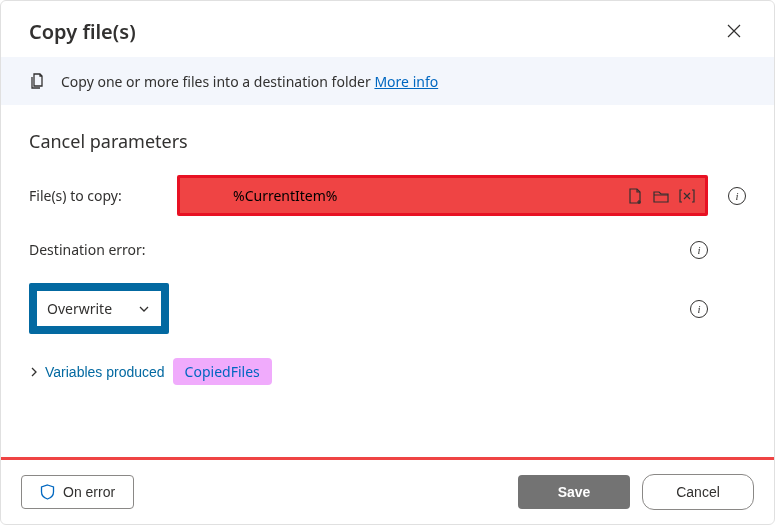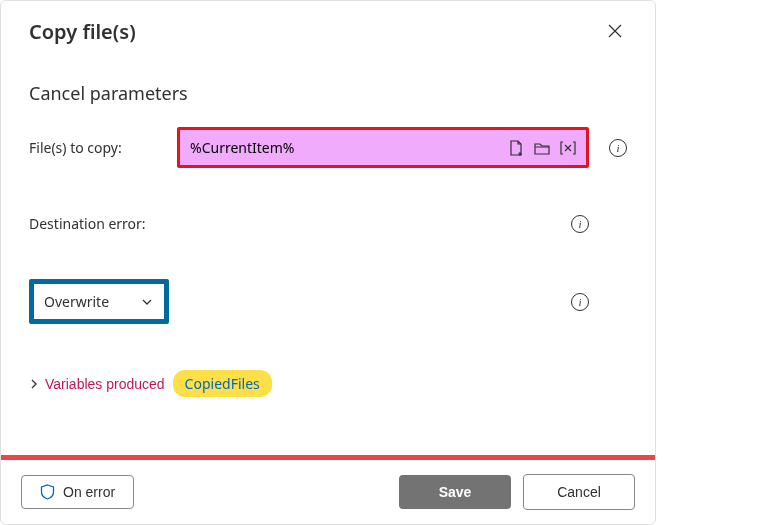--- a/index.html
+++ b/index.html
@@ -4,21 +4,21 @@
 <style>
   * { box-sizing: border-box; }
   html, body {
     margin: 0; padding: 0;
     font-family: "Segoe UI", system-ui, -apple-system, sans-serif;
     font-size: 14px;
     color: #323130;
     background: #fff;
   }
   .dialog {
-    width: 656px;
+    width: 775px;
     height: 525px;
     border: 1px solid #e0e0e0;
     border-radius: 6px;
     display: flex;
     flex-direction: column;
     overflow: hidden;
   }
   .dlg-head {
     padding: 14px 24px 10px 28px;
     display: flex;
@@ -58,32 +58,33 @@
     font-size: 18px;
     font-weight: 400;
     color: #323130;
     margin-bottom: 22px;
   }
   .param-row {
     display: grid;
     grid-template-columns: 140px 1fr 30px;
     align-items: center;
     gap: 8px;
-    margin-bottom: 46px;
+    margin-bottom: 24px;
   }
   .param-label {
     font-size: 14px;
     color: #323130;
   }
   .field-wrap {
     border: 3px solid #e81123;
     border-radius: 2px;
     display: flex;
     align-items: center;
-    background: #f0abfc;
+    background: #ef4444;
+    padding-left: 43px;
   }
   .field-input {
     flex: 1;
     border: none;
     outline: none;
     padding: 8px 10px;
     font-size: 14px;
     font-family: inherit;
     background: transparent;
   }
@@ -92,21 +93,21 @@
     gap: 6px;
     padding-right: 8px;
   }
   .icn-btn {
     width: 20px; height: 20px;
     display: flex; align-items: center; justify-content: center;
     cursor: pointer;
     color: #323130;
   }
   .select-wrap {
-    border: 5px solid #0369a1;
+    border: 8px solid #0369a1;
     border-radius: 2px;
     display: flex;
     align-items: center;
     justify-content: space-between;
     padding: 8px 10px;
     cursor: pointer;
     background: #fff;
   }
   .select-val { font-size: 14px; }
   .info-circ {
@@ -123,32 +124,32 @@
   .vars-row {
     display: flex;
     align-items: center;
     gap: 8px;
     margin-top: 4px;
   }
   .vars-btn {
     background: none; border: none; cursor: pointer;
     display: flex; align-items: center; gap: 6px;
     font-size: 14px;
-    color: #be185d;
+    color: #0369a1;
     padding: 0;
   }
   .badge {
-    background: #fde047;
+    background: #f0abfc;
     color: #0067c0;
     padding: 4px 12px;
-    border-radius: 12px;
+    border-radius: 4px;
     font-size: 14px;
   }
   .footer {
-    border-top: 5px solid #ef4444;
+    border-top: 3px solid #ef4444;
     padding: 14px 20px;
     display: flex;
     align-items: center;
     gap: 12px;
   }
   .onerror-btn {
     border: 1px solid #8a8886;
     background: #fff;
     padding: 8px 18px;
     border-radius: 4px;
@@ -169,21 +170,21 @@
     border-radius: 4px;
     font-size: 14px;
     font-weight: 600;
     cursor: pointer;
   }
   .secondary-btn {
     background: #fff;
     border: 1px solid #8a8886;
     padding: 9px 4px;
     width: 112px;
-    border-radius: 4px;
+    border-radius: 12px;
     font-size: 14px;
     cursor: pointer;
     color: #323130;
   }
   svg { display: block; }
 </style>
 </head>
 <body>
 
 <div class="dialog">
@@ -192,20 +193,32 @@
     <div class="dlg-title">Copy file(s)</div>
     <button class="close-btn">
       <span>
         <svg width="14" height="14" viewBox="0 0 14 14">
             <path d="M1 1 L13 13 M13 1 L1 13" stroke="#323130" stroke-width="1.2" fill="none"></path>
           </svg>
       </span>
     </button>
   </div>
 
+  <div class="info-strip">
+    <span>
+      <svg width="20" height="20" viewBox="0 0 20 20" fill="none" stroke="#323130" stroke-width="1.3">
+        <path d="M5 3 h6 l2 2 v10 h-8 z"></path>
+        <path d="M11 3 v2 h2"></path>
+        <path d="M3 6 v11 h8"></path>
+      </svg>
+    </span>
+    <span>
+      <span>Copy one or more files into a destination folder </span><a href="#">More info</a>
+    </span>
+  </div>
 
   <div class="body">
     <div class="section-title">Cancel parameters</div>
 
     <div class="param-row">
       <div class="param-label">File(s) to copy:</div>
       <div class="field-wrap">
         <input class="field-input" value="%CurrentItem%" style="">
         <div class="field-icons">
           <span class="icn-btn">

